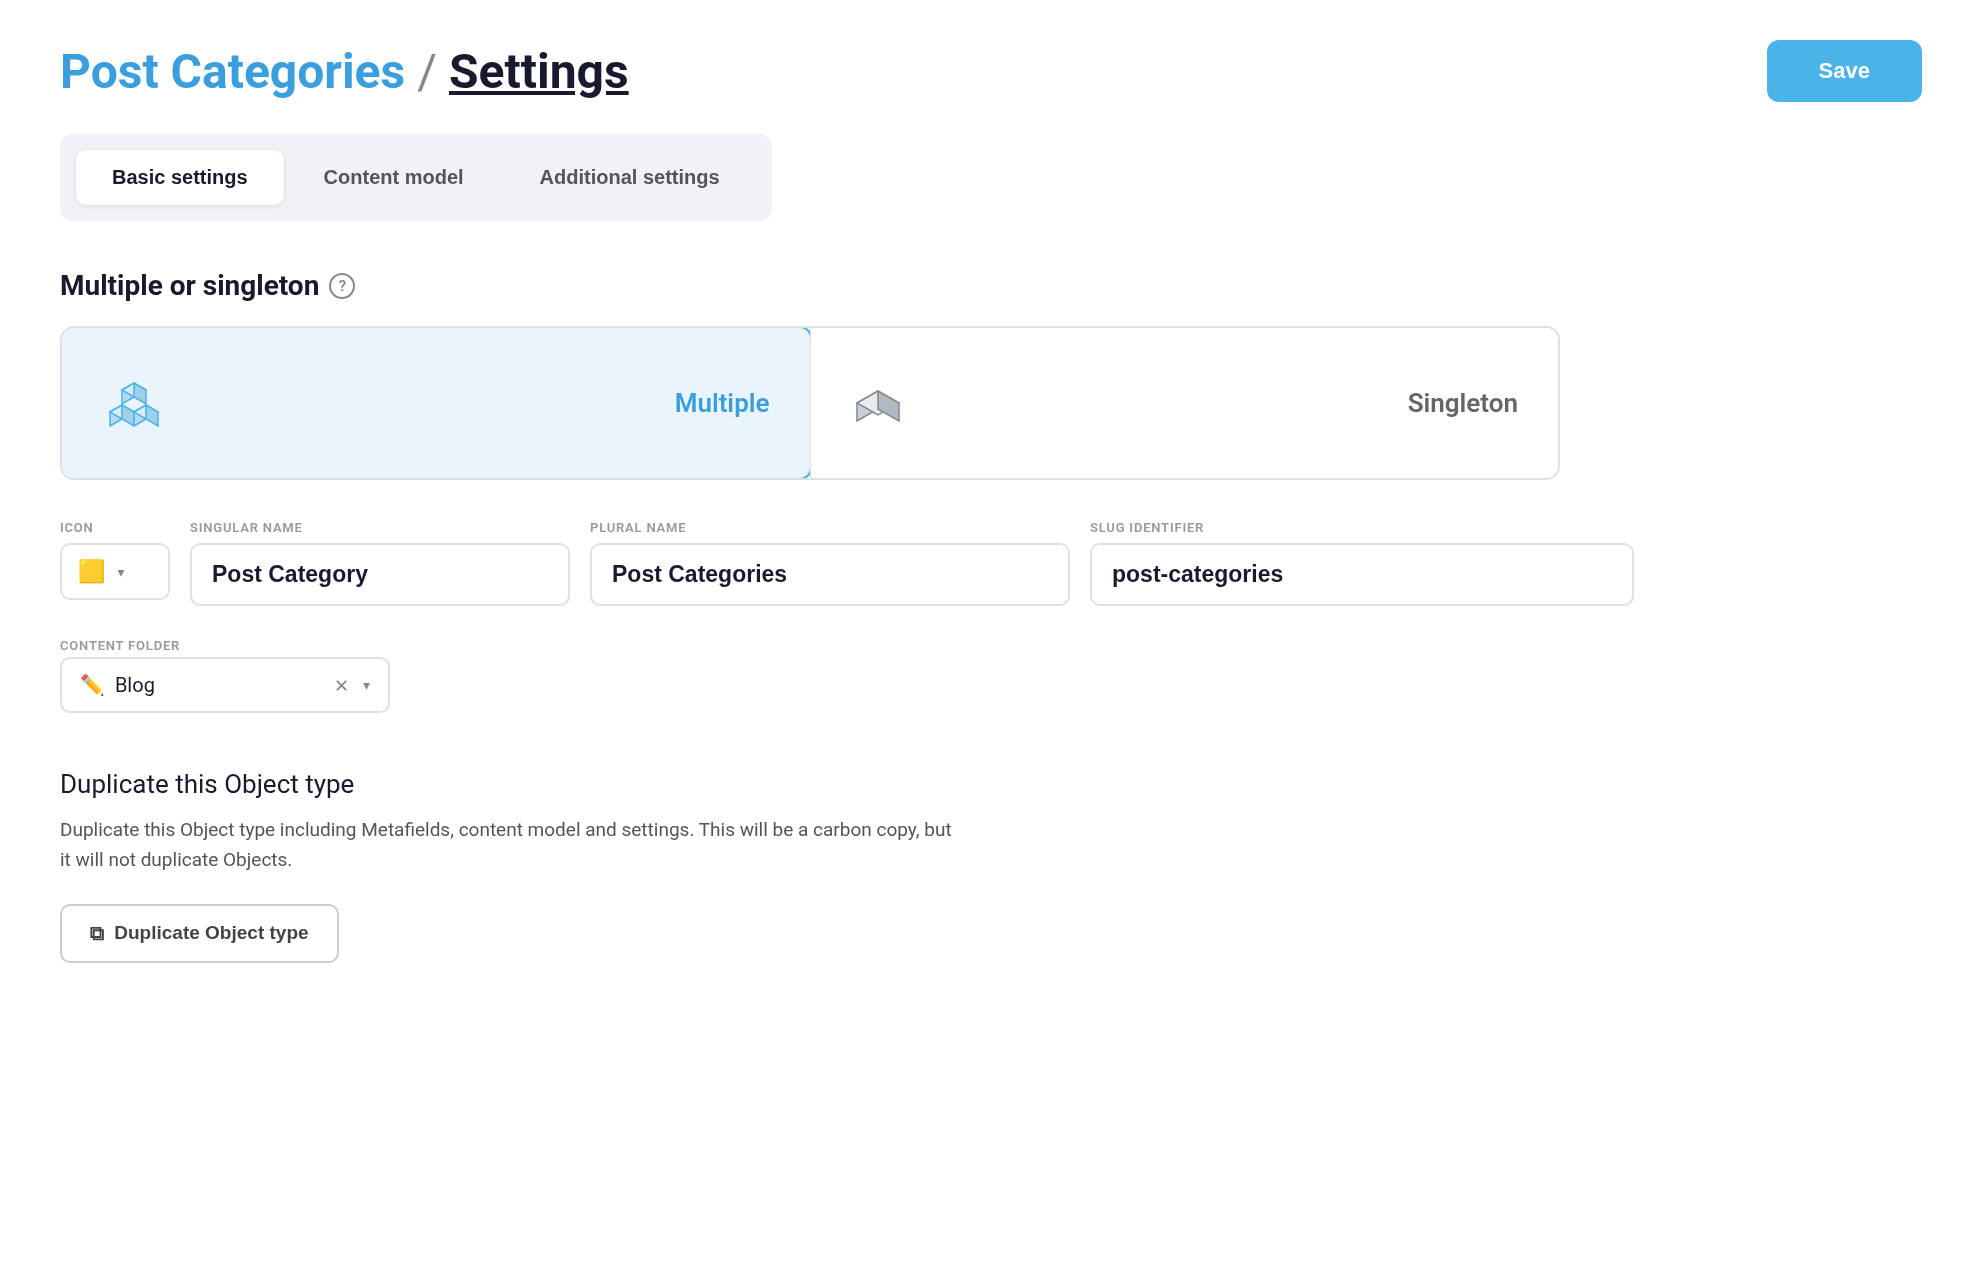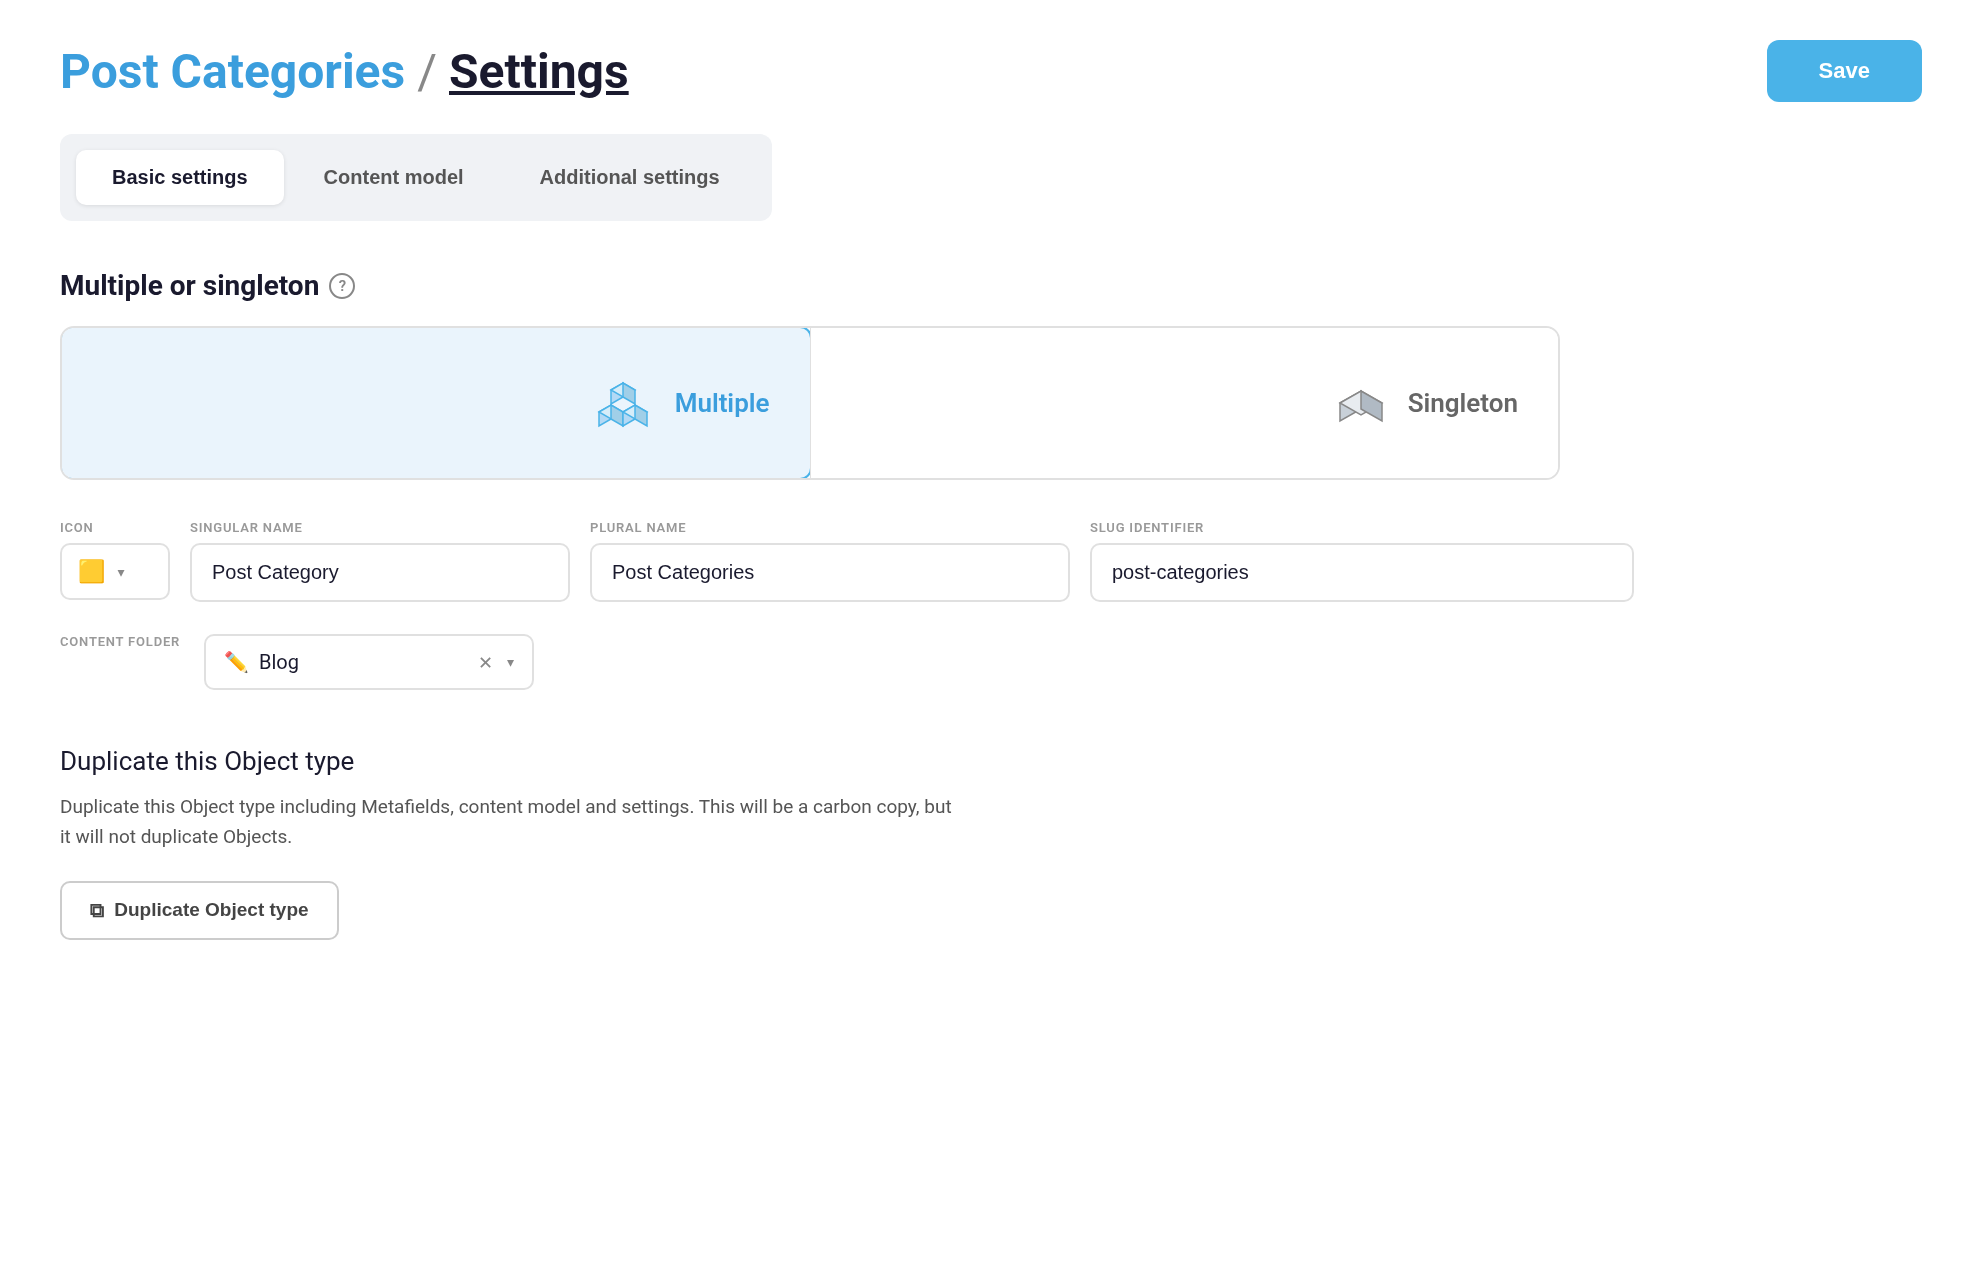--- a/index.html
+++ b/index.html
@@ -120,21 +120,21 @@
       border: 2px solid #e0e0e0;
       border-radius: 14px;
       overflow: hidden;
       width: 1500px;
     }
 
     .type-card {
       flex: 1;
       display: flex;
       align-items: center;
-      justify-content: flex-end;
+      justify-content: space-between;
       gap: 20px;
       padding: 40px;
       cursor: pointer;
       font-size: 26px;
       font-weight: 600;
     }
 
     .type-card.selected {
       background: #eaf4fc;
       border: 2px solid #4ab3e8;
@@ -168,24 +168,25 @@
       font-weight: 600;
       color: #999;
       letter-spacing: 0.8px;
       text-transform: uppercase;
     }
 
     .field-input {
       border: 2px solid #e0e0e0;
       border-radius: 10px;
       padding: 16px 20px;
-      font-size: 20px;
+      font-size: 23px;
       color: #1a1a2e;
       outline: none;
       background: white;
+      font-weight: bold;
     }
 
     .icon-select {
       display: flex;
       align-items: center;
       gap: 8px;
       border: 2px solid #e0e0e0;
       border-radius: 10px;
       padding: 14px 16px;
       cursor: pointer;
@@ -200,22 +201,22 @@
 
     .chevron-down {
       color: #888;
       font-size: 14px;
       margin-left: 4px;
     }
 
     
     .content-folder-group {
       display: flex;
-      flex-direction: row;
-      gap: 24px;
+      flex-direction: column;
+      gap: 4px;
       margin-bottom: 56px;
     }
 
     .folder-select {
       display: flex;
       align-items: center;
       gap: 10px;
       border: 2px solid #e0e0e0;
       border-radius: 10px;
       padding: 14px 18px;

